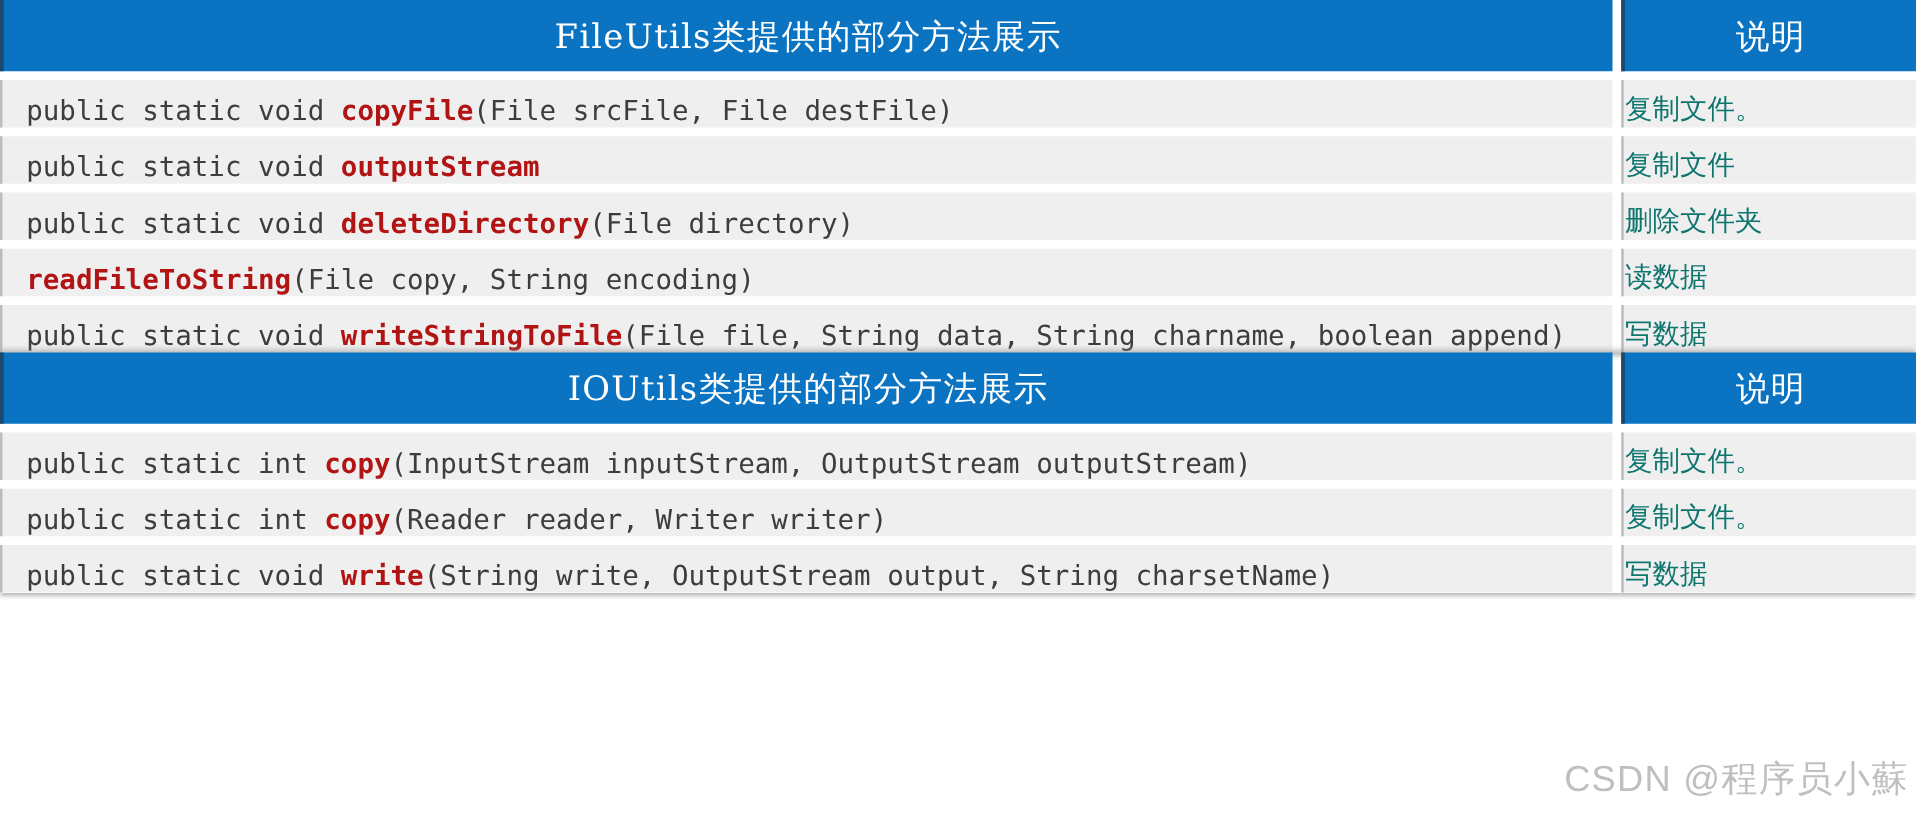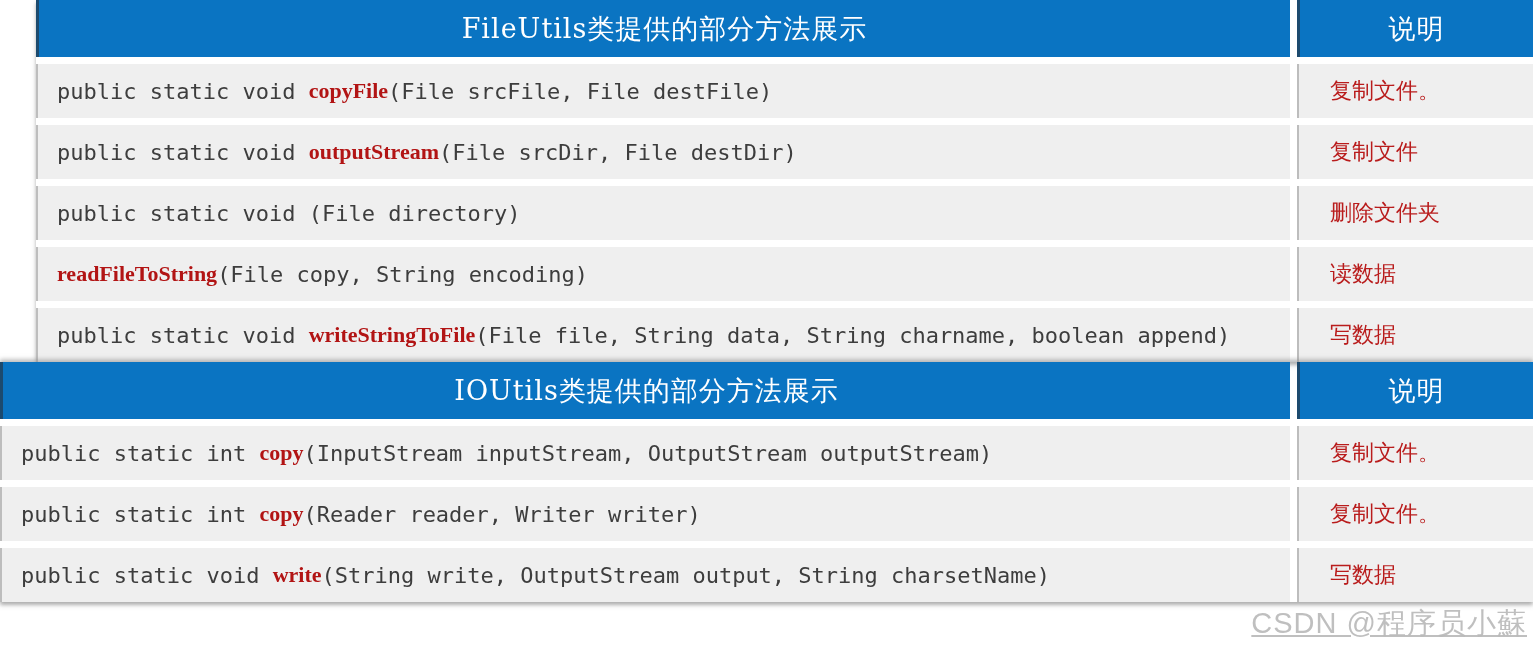--- a/index.html
+++ b/index.html
@@ -10,91 +10,90 @@
     position: relative;
     font-family: "Liberation Sans", sans-serif;
   }
   .tbl {
     display: grid;
     grid-template-columns: 1fr 236px;
     column-gap: 7px;
     row-gap: 7px;
   }
   .tbl-wrap { position: relative; }
-  .tbl-wrap.first { box-shadow: 0 3px 4px rgba(110,110,110,0.55); margin-left: 36px; }
+  .tbl-wrap.first { box-shadow: 0 3px 4px rgba(110,110,110,0.55); }
   .tbl-wrap.second {
     box-shadow: 0 3px 4px rgba(110,110,110,0.55), 0 -3px 4px rgba(140,140,140,0.5);
   }
   .row { display: contents; }
   .cell {
     background: #efefef;
     border-left: 2px solid #bdbdbd;
     display: flex;
-    align-items: center;
-    height: 54px;
+    align-items: flex-end;
+    height: 38px;
   }
   .hcell {
     background: #0a74c2;
     border-left: 3px solid #1c4a6e;
     color: #ffffff;
     display: flex;
     align-items: center;
     justify-content: center;
     height: 57px;
     font-family: "DejaVu Serif", "Liberation Serif", serif;
     font-size: 27px;
     letter-spacing: 1px;
   }
   .code {
     padding-left: 19px;
     font-family: "DejaVu Sans Mono", "Liberation Mono", monospace;
     font-size: 22px;
     color: #3d3d3d;
     white-space: pre;
   }
-  .method { color: #b21414; font-weight: bold; font-family: Liberation Serif, serif; }
+  .method { color: #b21414; font-weight: bold; }
   .desc {
-    padding-left: 31px;
+    padding-left: 1px;
     font-family: Liberation Mono, monospace;
     font-size: 22px;
-    color: #b91c1c;
+    color: #0f766e;
   }
   .watermark {
     position: absolute;
     right: 6px;
     bottom: 8px;
     font-size: 29px;
     letter-spacing: 1px;
     color: rgba(186,186,186,0.92);
     z-index: 5;
     pointer-events: none;
     font-family: "Liberation Sans", sans-serif;
-    text-decoration: underline;
   }
 </style>
 </head>
 <body>
 
 <div class="tbl-wrap first">
   <div class="tbl">
     <div class="hcell">FileUtils类提供的部分方法展示</div>
     <div class="hcell">说明</div>
 
     <div class="row">
       <div class="cell code"><span>public static void </span><span class="method">copyFile</span><span>(File srcFile, File destFile)</span></div>
       <div class="cell desc">复制文件。</div>
     </div>
 
     <div class="row">
-      <div class="cell code"><span>public static void </span><span class="method">outputStream</span><span>(File srcDir, File destDir)</span></div>
+      <div class="cell code"><span>public static void </span><span class="method">outputStream</span></div>
       <div class="cell desc">复制文件</div>
     </div>
 
     <div class="row">
-      <div class="cell code"><span>public static void </span><span>(File directory)</span></div>
+      <div class="cell code"><span>public static void </span><span class="method">deleteDirectory</span><span>(File directory)</span></div>
       <div class="cell desc">删除文件夹</div>
     </div>
 
     <div class="row">
       <div class="cell code"><span class="method">readFileToString</span><span>(File copy, String encoding)</span></div>
       <div class="cell desc">读数据</div>
     </div>
 
     <div class="row">
       <div class="cell code"><span>public static void </span><span class="method">writeStringToFile</span><span>(File file, String data, String charname, boolean append)</span></div>

